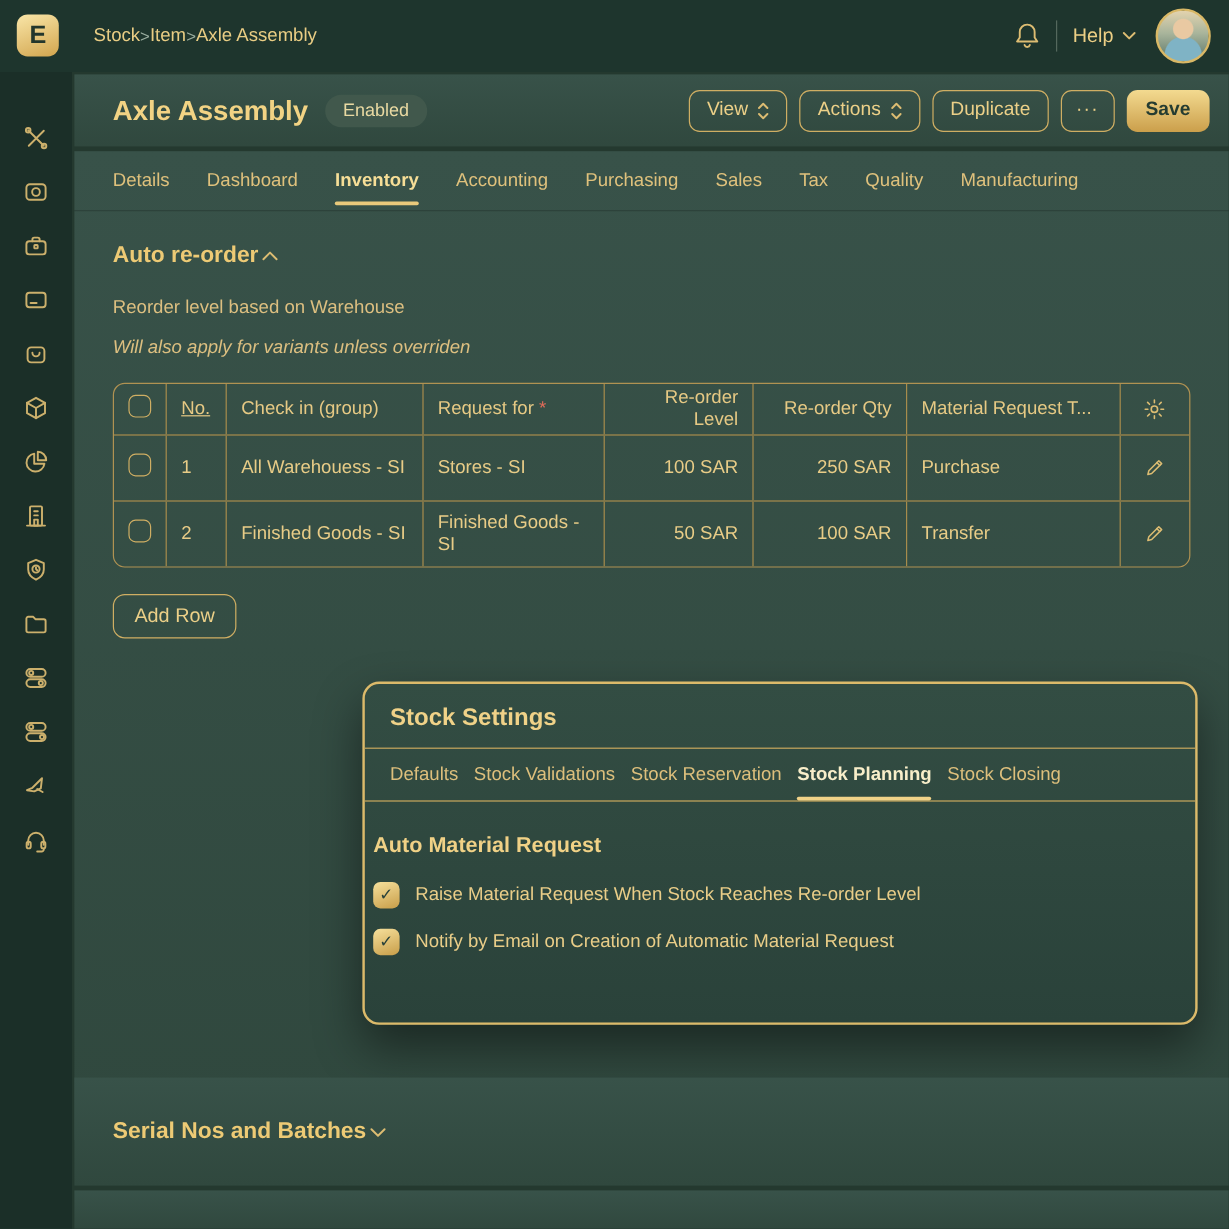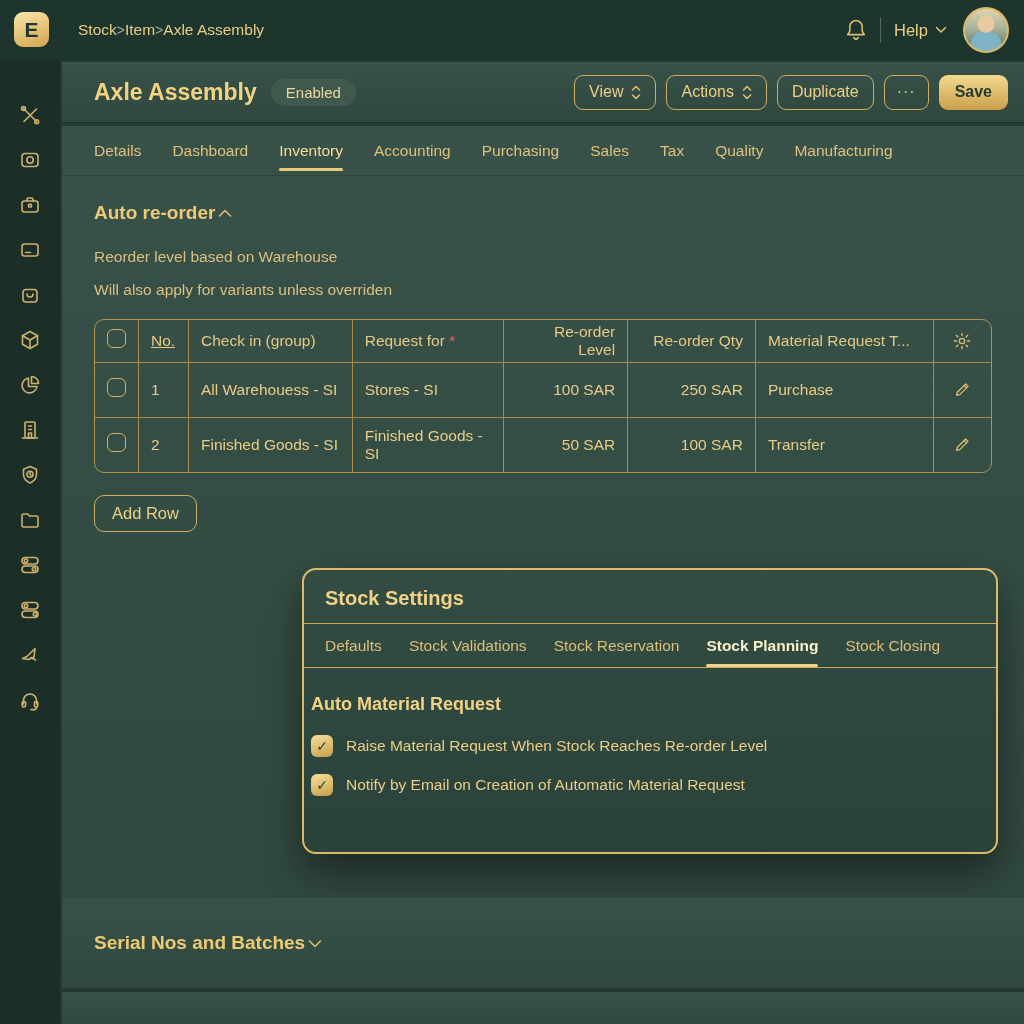--- a/index.html
+++ b/index.html
@@ -58,28 +58,28 @@
     background:transparent; border:1.5px solid #cfae63; color:#ecd088; font-size:16px;
     border-radius:9px; padding:7px 14px; display:flex; align-items:center; gap:8px;
     font-family:"Liberation Sans",sans-serif; cursor:pointer;
   }
   .btn.more { padding:7px 12px; letter-spacing:1px; }
   .btn.save { background:linear-gradient(180deg,#f3da90,#cb9f4b); border:none; color:#253c31; font-weight:bold; padding:8.5px 16px; }
 
   .main-section { top:66px; height:824px; }
   .tabs { height:50px; display:flex; align-items:center; gap:31px; padding:16px 32px; border-bottom:1px solid rgba(0,0,0,.18); }
   .tab { font-size:15.5px; color:#dfc17c; cursor:pointer; position:relative; height:50px; display:flex; align-items:center; }
-  .tab.active { color:#f6de97; font-weight:normal; }
+  .tab.active { color:#f6de97; font-weight:bold; }
   .tab.active::after { content:""; position:absolute; left:0; right:0; bottom:5px; height:3px; border-radius:2px; background:#e9c97b; }
 
   .main-body { padding:26px 32px 0; }
   .collapse-head { display:flex; align-items:center; gap:3px; font-size:19px; font-weight:bold; color:#edca75; cursor:pointer; }
   .desc { font-size:15.5px; color:#dcbf80; margin:0; }
   .desc.first { margin-top:24px; }
-  .desc.second { margin-top:15px; }
+  .desc.second { margin-top:15px;font-style:italic; }
 
   
   .grid-wrap { margin-top:20px; width:898px; border:1.5px solid #b09252; border-radius:10px; overflow:hidden; }
   table.grid { border-collapse:collapse; width:100%; }
   .grid th, .grid td { border-left:1px solid #a78c4c; padding:0 12px; font-weight:normal; }
   .grid th:first-child, .grid td:first-child { border-left:none; }
   .grid thead th { height:42px; font-size:15.5px; color:#e6c984; text-align:left; border-bottom:1px solid #a78c4c; }
   .grid tbody td { height:55px; font-size:15.5px; color:#e8cc87; }
   .grid tbody tr:first-child td { border-bottom:1px solid #a78c4c; }
   .grid .num { text-align:right; }
@@ -92,21 +92,21 @@
 
   .add-row { margin-top:22px; border-radius:10px; font-size:16.5px; padding:8px 17px; }
 
   
   .stock-panel {
     position:absolute; left:240px; top:442px; width:696px; height:286px;
     background:linear-gradient(180deg,#334d43 0%, #2a423a 100%);
     border:2px solid #dcba6a; border-radius:14px; box-shadow:0 18px 40px rgba(0,0,0,.45);
   }
   .sp-head { font-size:20px; font-weight:bold; color:#f0d288; padding:17px 21px 13px; border-bottom:1.5px solid #c9a85e; }
-  .sp-tabs { display:flex; gap:27px; padding:0 21px; height:44px; border-bottom:1.5px solid #c9a85e; }
+  .sp-tabs { display:flex; gap:13px; padding:0 21px; height:44px; border-bottom:1.5px solid #c9a85e; }
   .sp-tab { font-size:15.5px; color:#ddbf7c; cursor:pointer; position:relative; display:flex; align-items:center; }
   .sp-tab.active { color:#f8eec9; font-weight:bold; }
   .sp-tab.active::after { content:""; position:absolute; left:0; right:0; bottom:0; height:3.5px; border-radius:2px; background:#f0d288; }
   .sp-body { padding:20px 7px 0; }
   .sp-section-title { font-size:18px; font-weight:bold; color:#f0d186; margin:6px 0 20px; }
   .check-row { display:flex; align-items:center; gap:13px; margin-bottom:17px; font-size:15.5px; color:#e9cd88; cursor:pointer; }
   .cbx {
     width:22px; height:22px; border-radius:6px; flex:0 0 auto;
     background:linear-gradient(160deg,#f6e09c,#c89e49); color:#28413a;
     display:flex; align-items:center; justify-content:center; font-size:14px; font-weight:bold;

